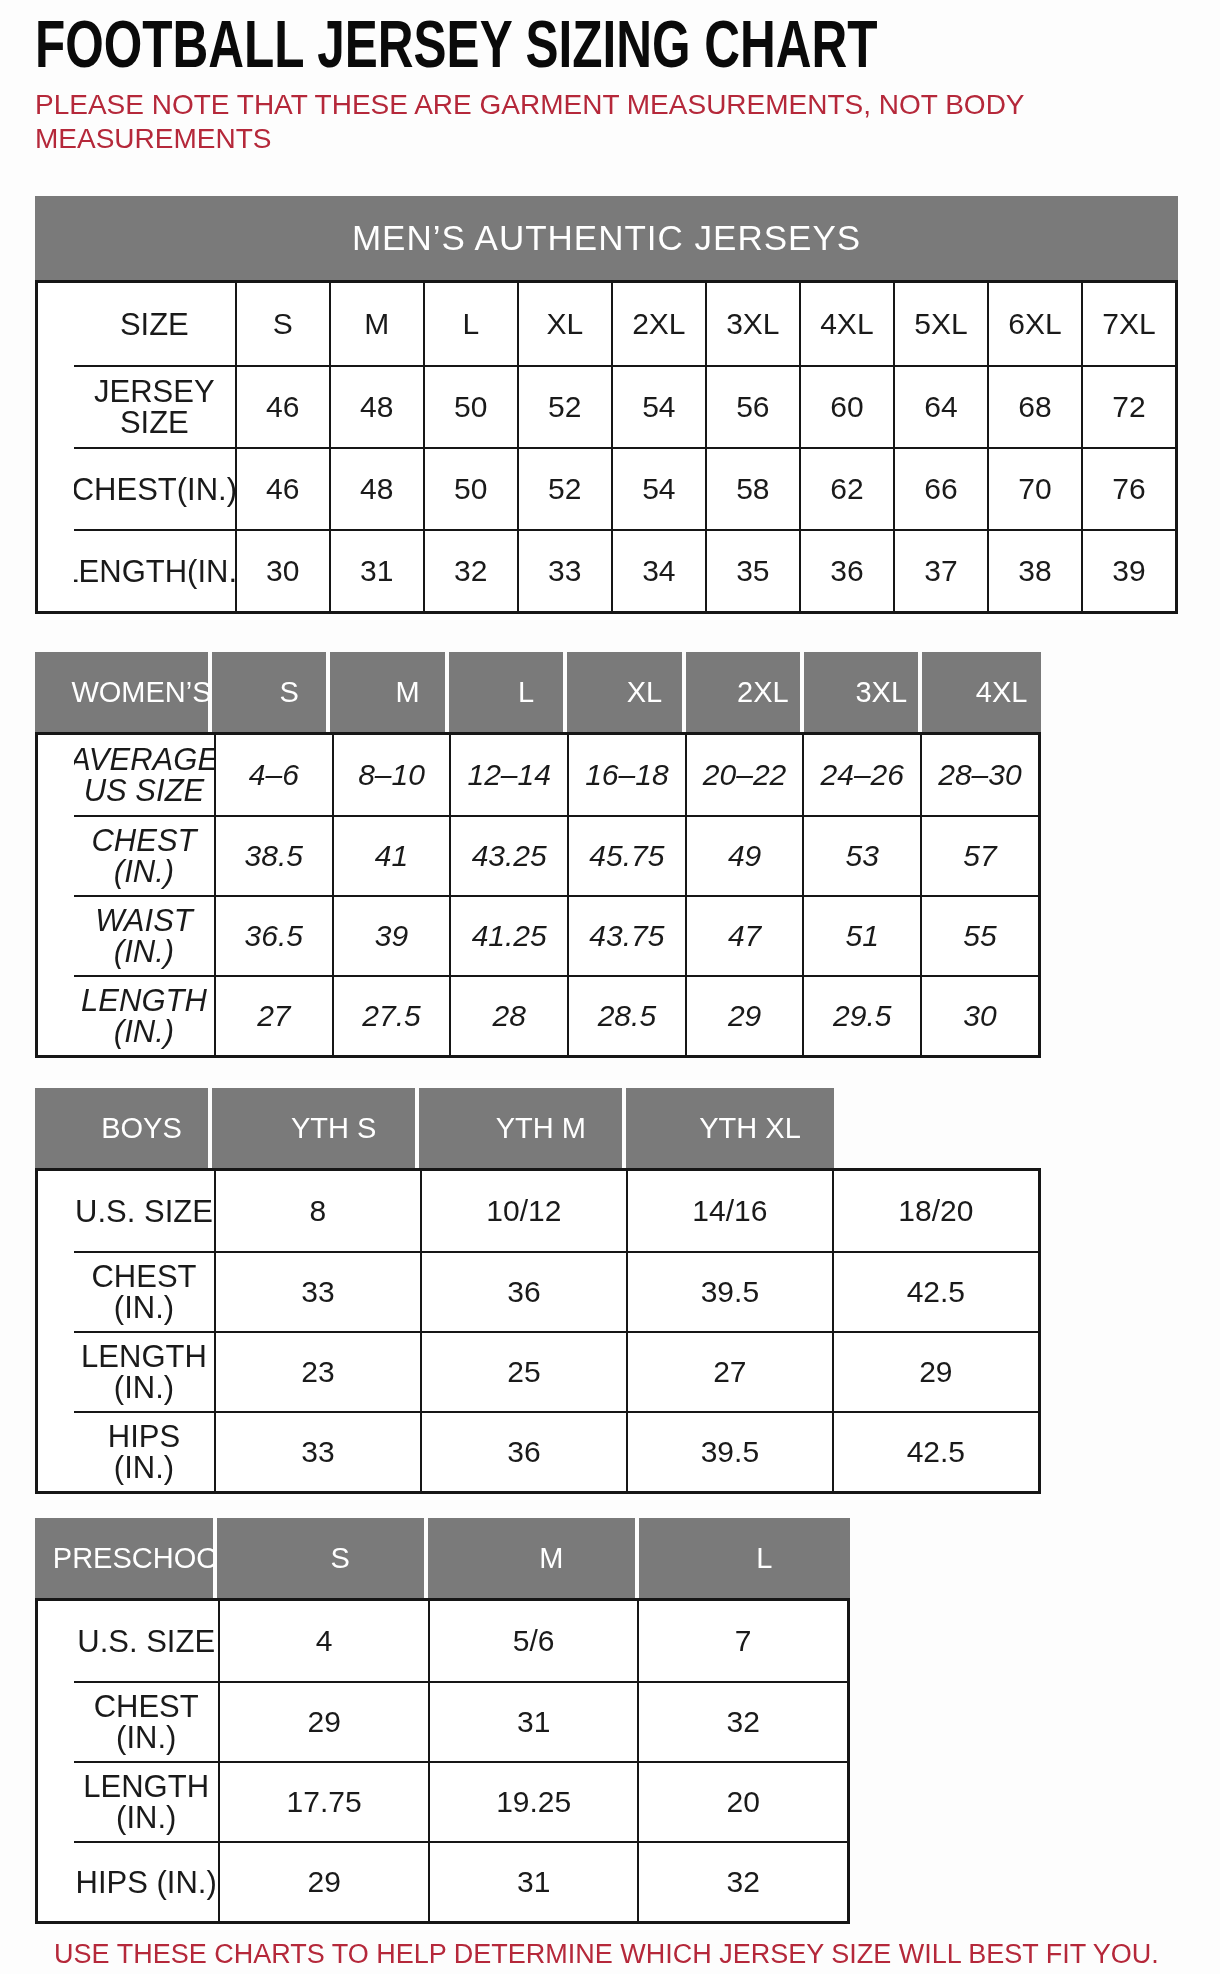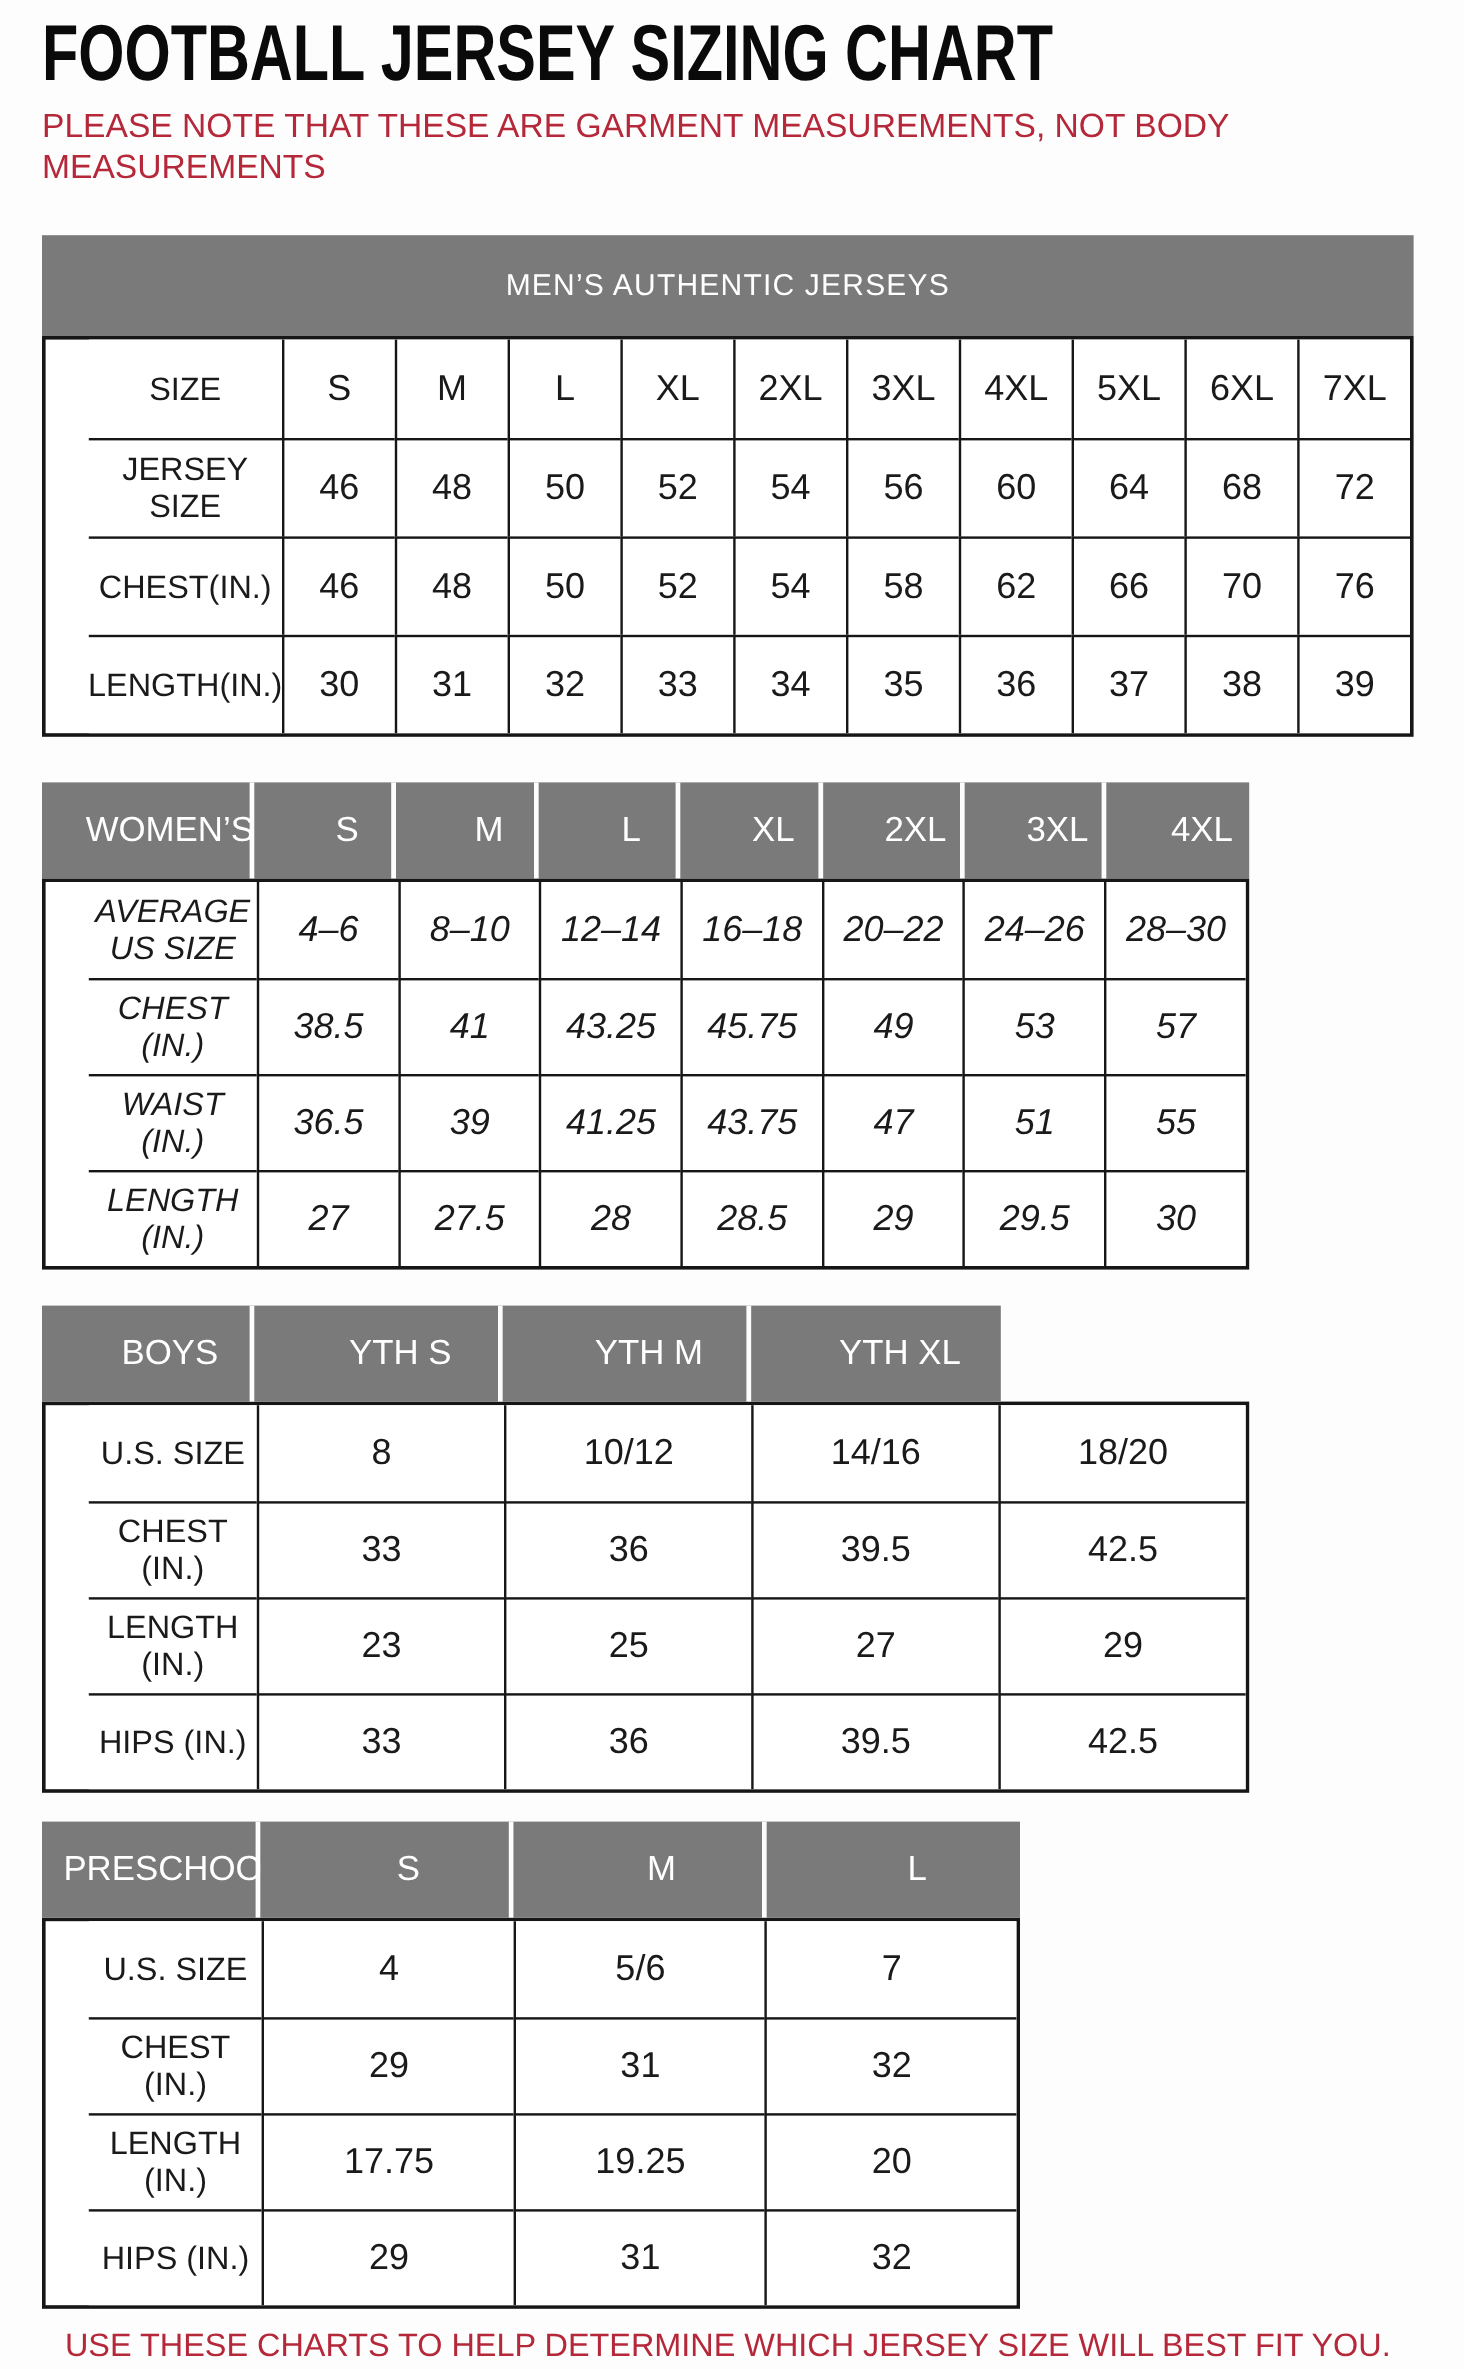--- a/index.html
+++ b/index.html
@@ -41,21 +41,21 @@
     text-align: center;
   }
   .tbl { box-sizing: border-box; }
   .banner {
     height: 84px;
     background: var(--gray);
     color: #ffffff;
     display: flex;
     align-items: center;
     justify-content: center;
-    font-size: 25px;
+    font-size: 35px;
     letter-spacing: 1px;
   }
   .grid { display: grid; }
   .grow { display: contents; }
   .ghead .hcell {
     box-sizing: border-box;
     height: var(--rh);
     background: var(--gray);
     color: #ffffff;
     display: flex;
@@ -78,21 +78,21 @@
     display: flex;
     align-items: center;
     justify-content: center;
     text-align: center;
     font-size: 30px;
     color: #1a1a1a;
     white-space: pre-line;
     overflow: hidden;
     padding: 0;
   }
-  .cellb.lab { font-size: 27px; line-height: 31px; margin-left: 36px; }
+  .cellb.lab { font-size: 31px; line-height: 31px; margin-left: 36px; }
   .cellb.bl { border-left: 2px solid #161616; }
   .cellb.bt { border-top: 2px solid #161616; }
 </style>
 </head>
 <body>
 
 <div class="page">
   <h1 class="title">FOOTBALL JERSEY SIZING CHART</h1>
   <p class="note">PLEASE NOTE THAT THESE ARE GARMENT MEASUREMENTS, NOT BODY MEASUREMENTS</p>
   <div id="tables-root">

